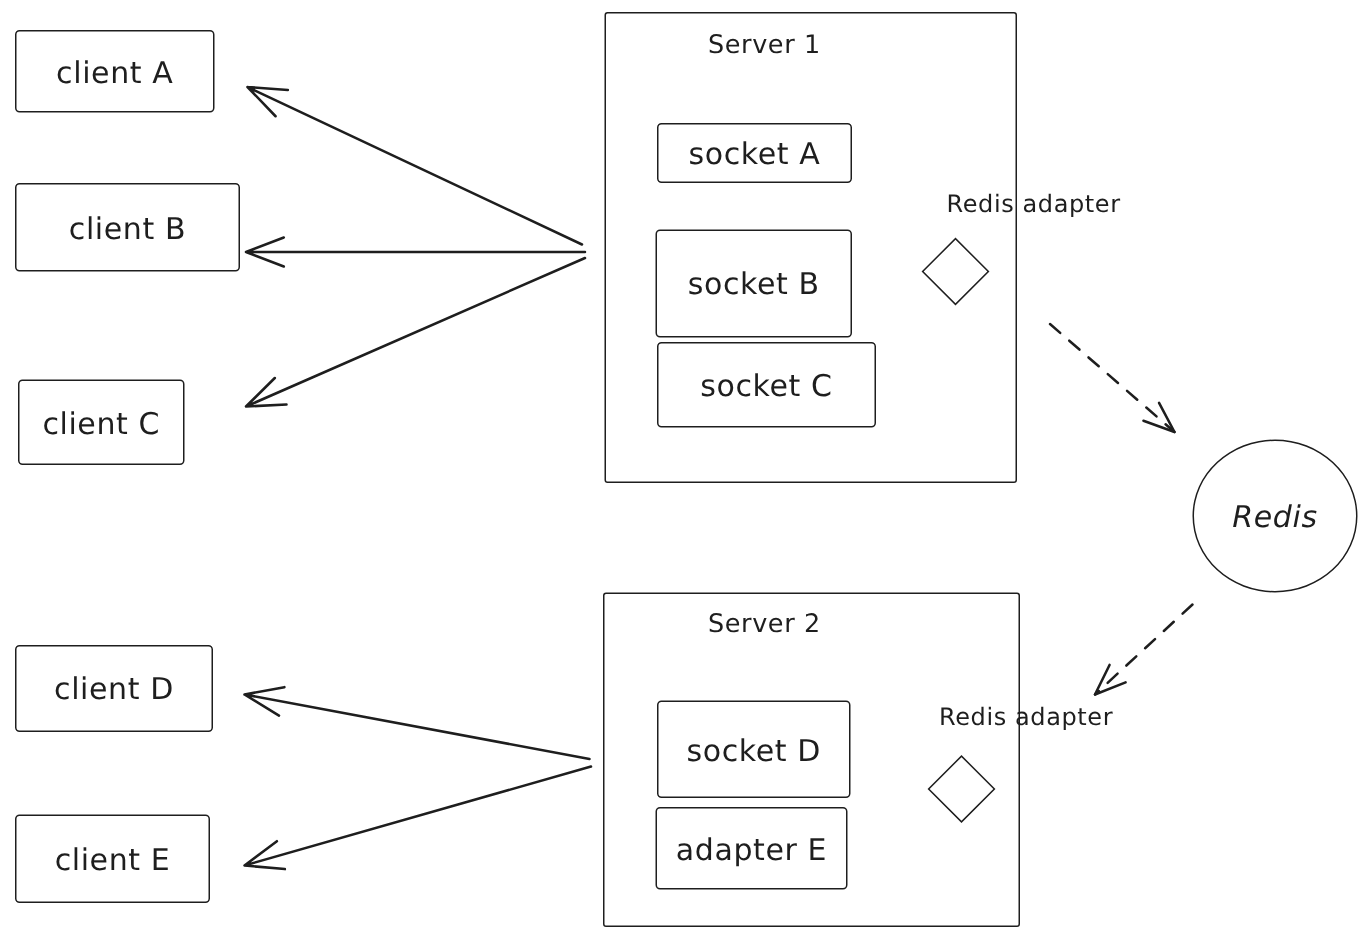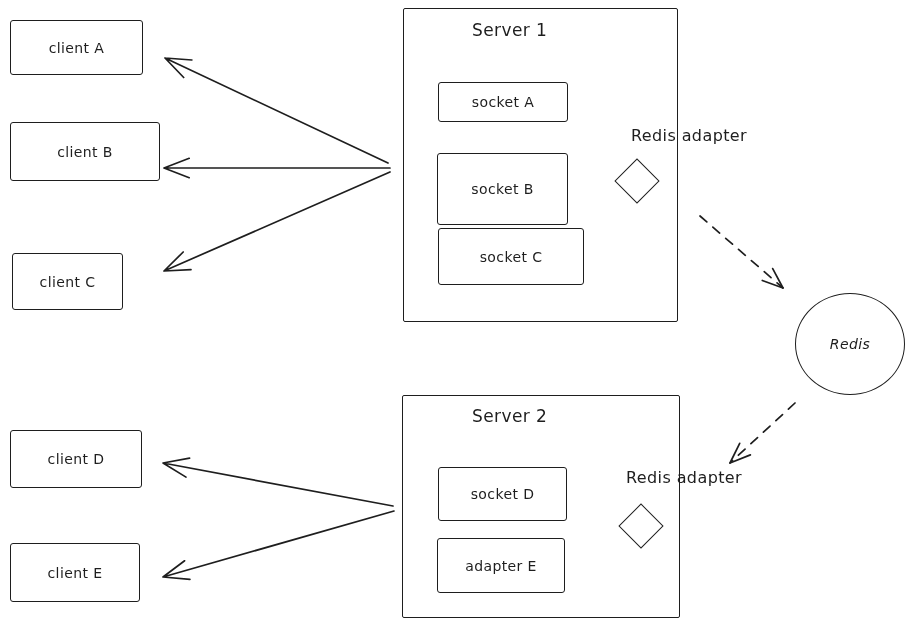--- a/index.html
+++ b/index.html
@@ -48,21 +48,21 @@
     border-radius: 2px;
   }
   .label {
     position: absolute;
     font-size: 16px;
     letter-spacing: 0.4px;
     white-space: nowrap;
     margin-left: 48px;
   }
   .box-label {
-    font-size: 14px;
+    font-size: 20px;
     letter-spacing: 0.4px;
     text-align: center;
   }
   .server-title {
     font-size: 17px;
   }
   .diamond {
     position: absolute;
     width: 32px;
     height: 32px;
@@ -125,21 +125,21 @@
     <span class="box-label">socket B</span>
   </div>
   <div class="box" style="left:438px;top:228px;width:146px;height:57px">
     <span class="box-label">socket C</span>
   </div>
   <div class="label" style="left:583px;top:126px">Redis adapter</div>
   <div class="diamond" style="left:621px;top:165px"></div>
 
   <div class="box server-box" style="left:402px;top:395px;width:278px;height:223px"></div>
   <div class="label server-title" style="left:424px;top:406px">Server 2</div>
-  <div class="box" style="left:438px;top:467px;width:129px;height:54px">
+  <div class="box" style="left:438px;top:467px;width:129px;height:65px">
     <span class="box-label">socket D</span>
   </div>
   <div class="box" style="left:437px;top:538px;width:128px;height:55px">
     <span class="box-label">adapter E</span>
   </div>
   <div class="label" style="left:578px;top:468px">Redis adapter</div>
   <div class="diamond" style="left:625px;top:510px"></div>
 
   <div class="circle" style="left:795px;top:293px;width:110px;height:102px">
     <span class="box-label">Redis</span>

